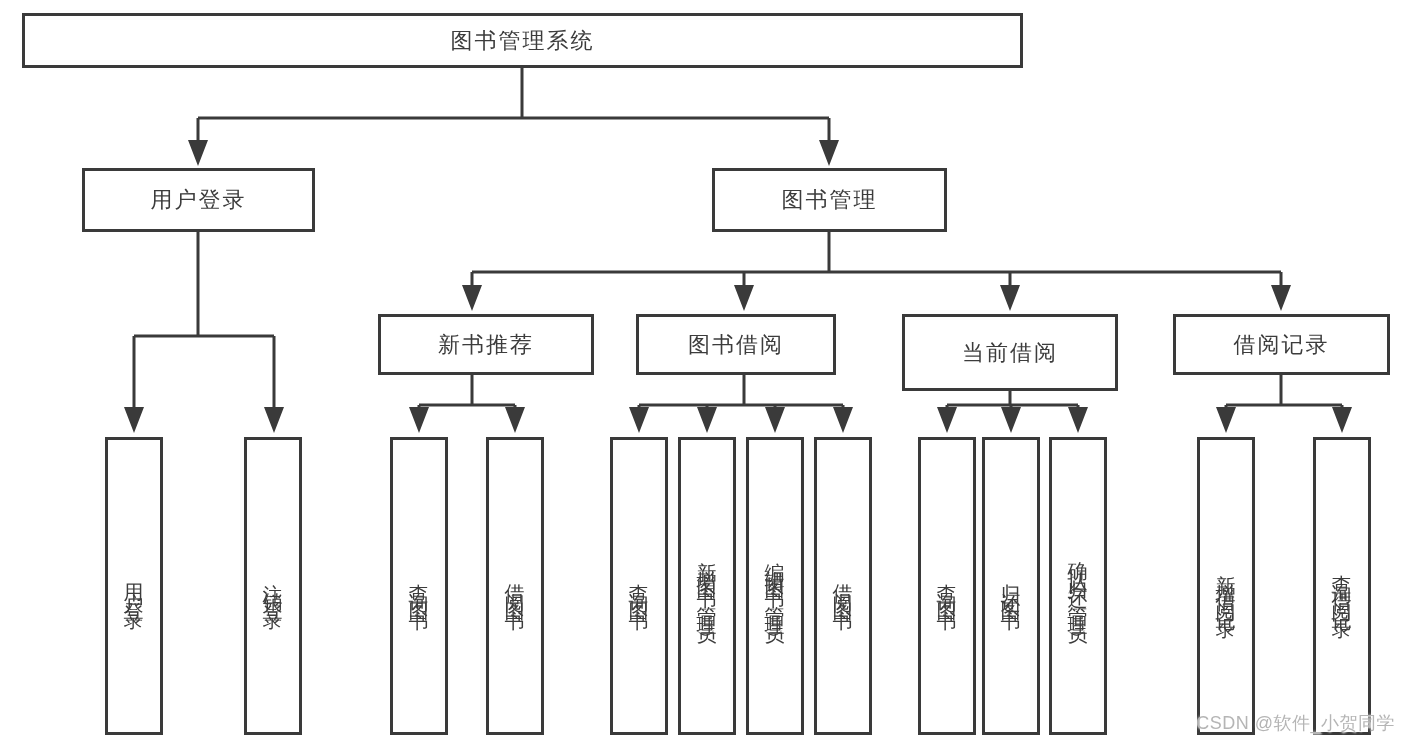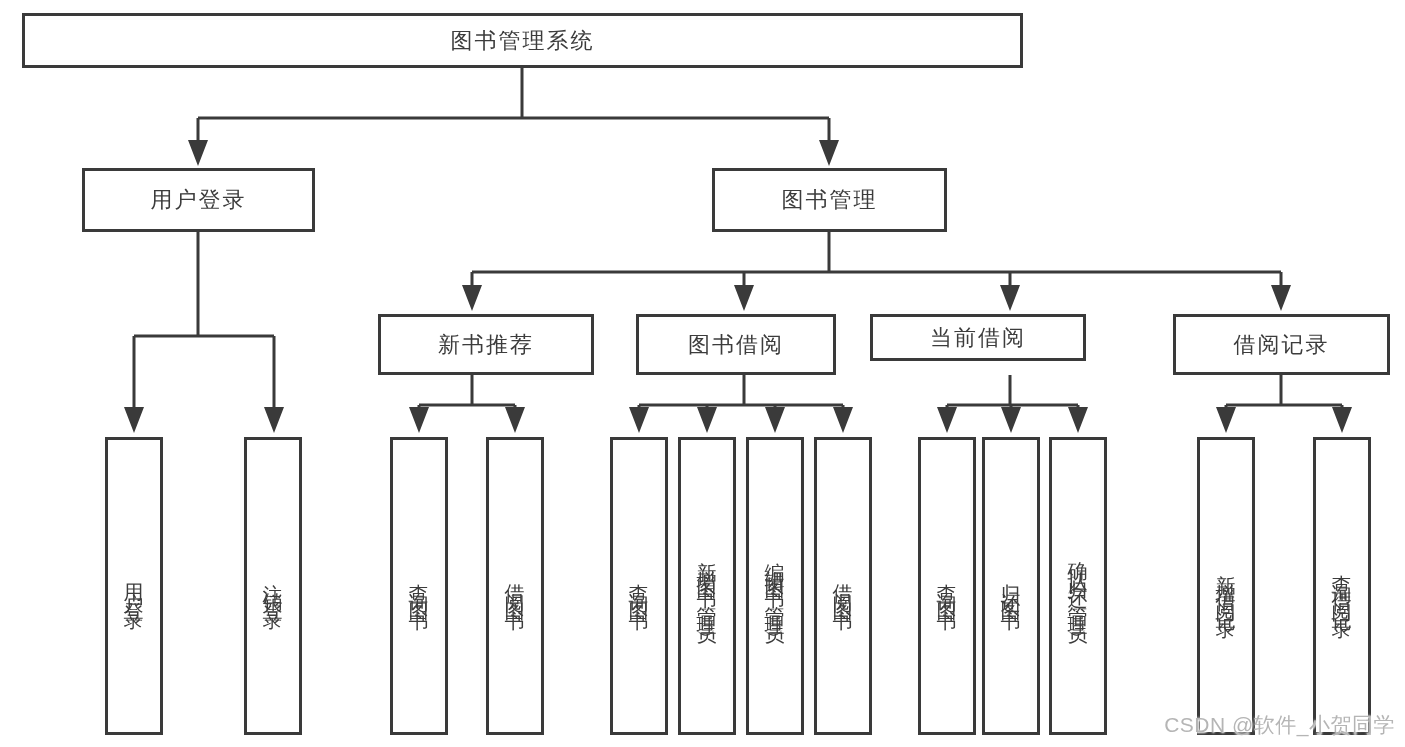--- a/index.html
+++ b/index.html
@@ -40,41 +40,41 @@
     letter-spacing: 9px;
     line-height: 1;
     color: #3c3c3c;
   }
   
   .n-root  { left: 22px;   top: 13px;  width: 1001px; height: 55px; }
   .n-l2-0  { left: 82px;   top: 168px; width: 233px;  height: 64px; }
   .n-l2-1  { left: 712px;  top: 168px; width: 235px;  height: 64px; }
   .n-l3-0  { left: 378px;  top: 314px; width: 216px;  height: 61px; }
   .n-l3-1  { left: 636px;  top: 314px; width: 200px;  height: 61px; }
-  .n-l3-2  { left: 870px;  top: 314px; width: 216px;  height: 47px; }
+  .n-l3-2  { left: 902px;  top: 314px; width: 216px;  height: 77px; }
   .n-l3-3  { left: 1173px; top: 314px; width: 217px;  height: 61px; text-align: right; }
   .leaf    { top: 437px;   width: 58px; height: 298px; }
   .n-leaf-0  { left: 105px; }
   .n-leaf-1  { left: 244px; }
   .n-leaf-2  { left: 390px; }
   .n-leaf-3  { left: 486px; }
   .n-leaf-4  { left: 610px; }
   .n-leaf-5  { left: 678px; }
   .n-leaf-6  { left: 746px; }
   .n-leaf-7  { left: 814px; }
   .n-leaf-8  { left: 918px; }
   .n-leaf-9  { left: 982px; }
   .n-leaf-10 { left: 1049px; }
   .n-leaf-11 { left: 1197px; }
   .n-leaf-12 { left: 1313px; }
   .watermark {
     position: absolute;
     right: 10px;
     top: 711px;
-    font-size: 21px;
+    font-size: 18px;
     letter-spacing: 0.5px;
     color: #b5b5b5;
     text-shadow: 0 0 3px #ffffff, 1px 1px 2px #ffffff;
     z-index: 5;
     white-space: nowrap;
   }
 </style>
 </head>
 <body>
 

